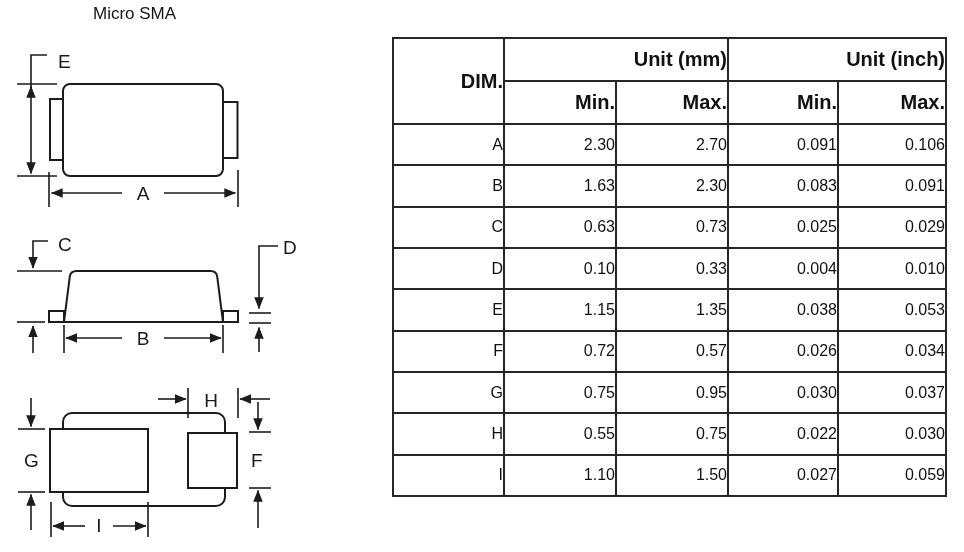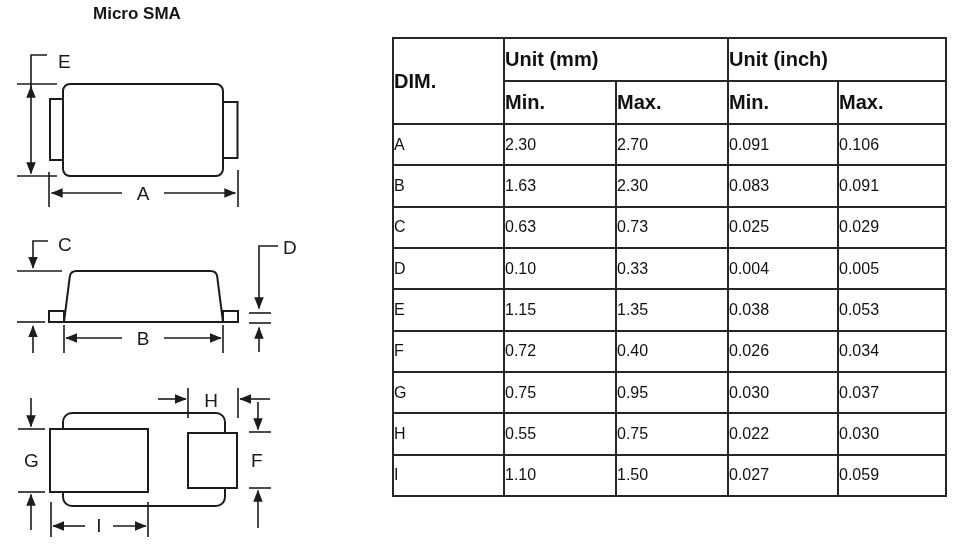--- a/index.html
+++ b/index.html
@@ -11,21 +11,21 @@
     background: #ffffff;
     font-family: "Liberation Sans", sans-serif;
     color: #111111;
     overflow: hidden;
   }
   .title {
     position: absolute;
     left: 93px;
     top: 4px;
     font-size: 17px;
-    font-weight: bold;
+    font-weight: normal;
     color: #151515;
   }
   svg.drawing { position: absolute; left: 0; top: 0; }
   svg.drawing .outline { fill: #ffffff; stroke: #1c1c1c; stroke-width: 2; }
   svg.drawing .dimline { fill: none; stroke: #1c1c1c; stroke-width: 1.6; }
   svg.drawing text {
     font-family: "Liberation Sans", sans-serif;
     font-size: 19px;
     fill: #1a1a1a;
   }
@@ -33,21 +33,21 @@
     position: absolute;
     left: 392px;
     top: 37px;
     width: 553px;
     height: 460px;
     border-collapse: collapse;
     table-layout: fixed;
   }
   .dim-table th, .dim-table td {
     border: 2px solid #262626;
-    text-align: left;
+    text-align: right;
     vertical-align: middle;
     padding: 0;
     background: #ffffff;
   }
   .dim-table th { font-size: 20px; font-weight: bold; }
   .dim-table td { font-size: 16px; font-weight: normal; }
   .dim-table thead tr { height: 43px; }
 </style>
 </head>
 <body>
@@ -198,33 +198,33 @@
         <td>0.63</td>
         <td>0.73</td>
         <td>0.025</td>
         <td>0.029</td>
       </tr>
       <tr>
         <td>D</td>
         <td>0.10</td>
         <td>0.33</td>
         <td>0.004</td>
-        <td>0.005</td>
+        <td>0.010</td>
       </tr>
       <tr>
         <td>E</td>
         <td>1.15</td>
         <td>1.35</td>
         <td>0.038</td>
         <td>0.053</td>
       </tr>
       <tr>
         <td>F</td>
         <td>0.72</td>
-        <td>0.40</td>
+        <td>0.57</td>
         <td>0.026</td>
         <td>0.034</td>
       </tr>
       <tr>
         <td>G</td>
         <td>0.75</td>
         <td>0.95</td>
         <td>0.030</td>
         <td>0.037</td>
       </tr>

